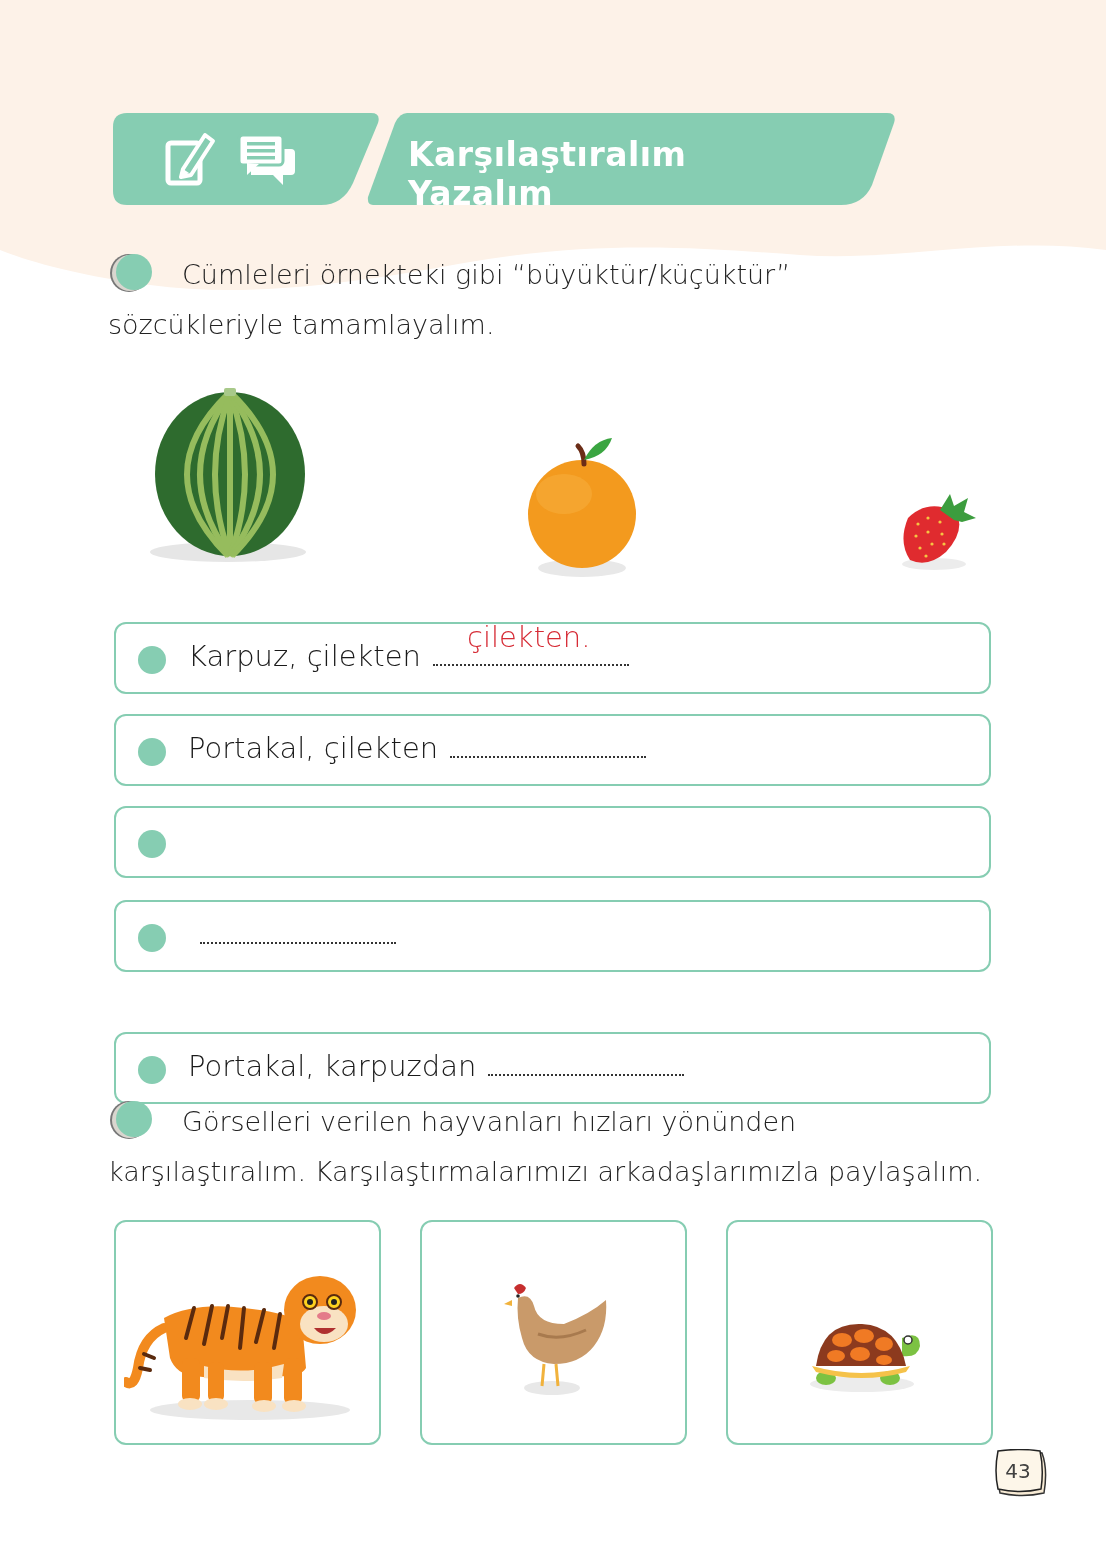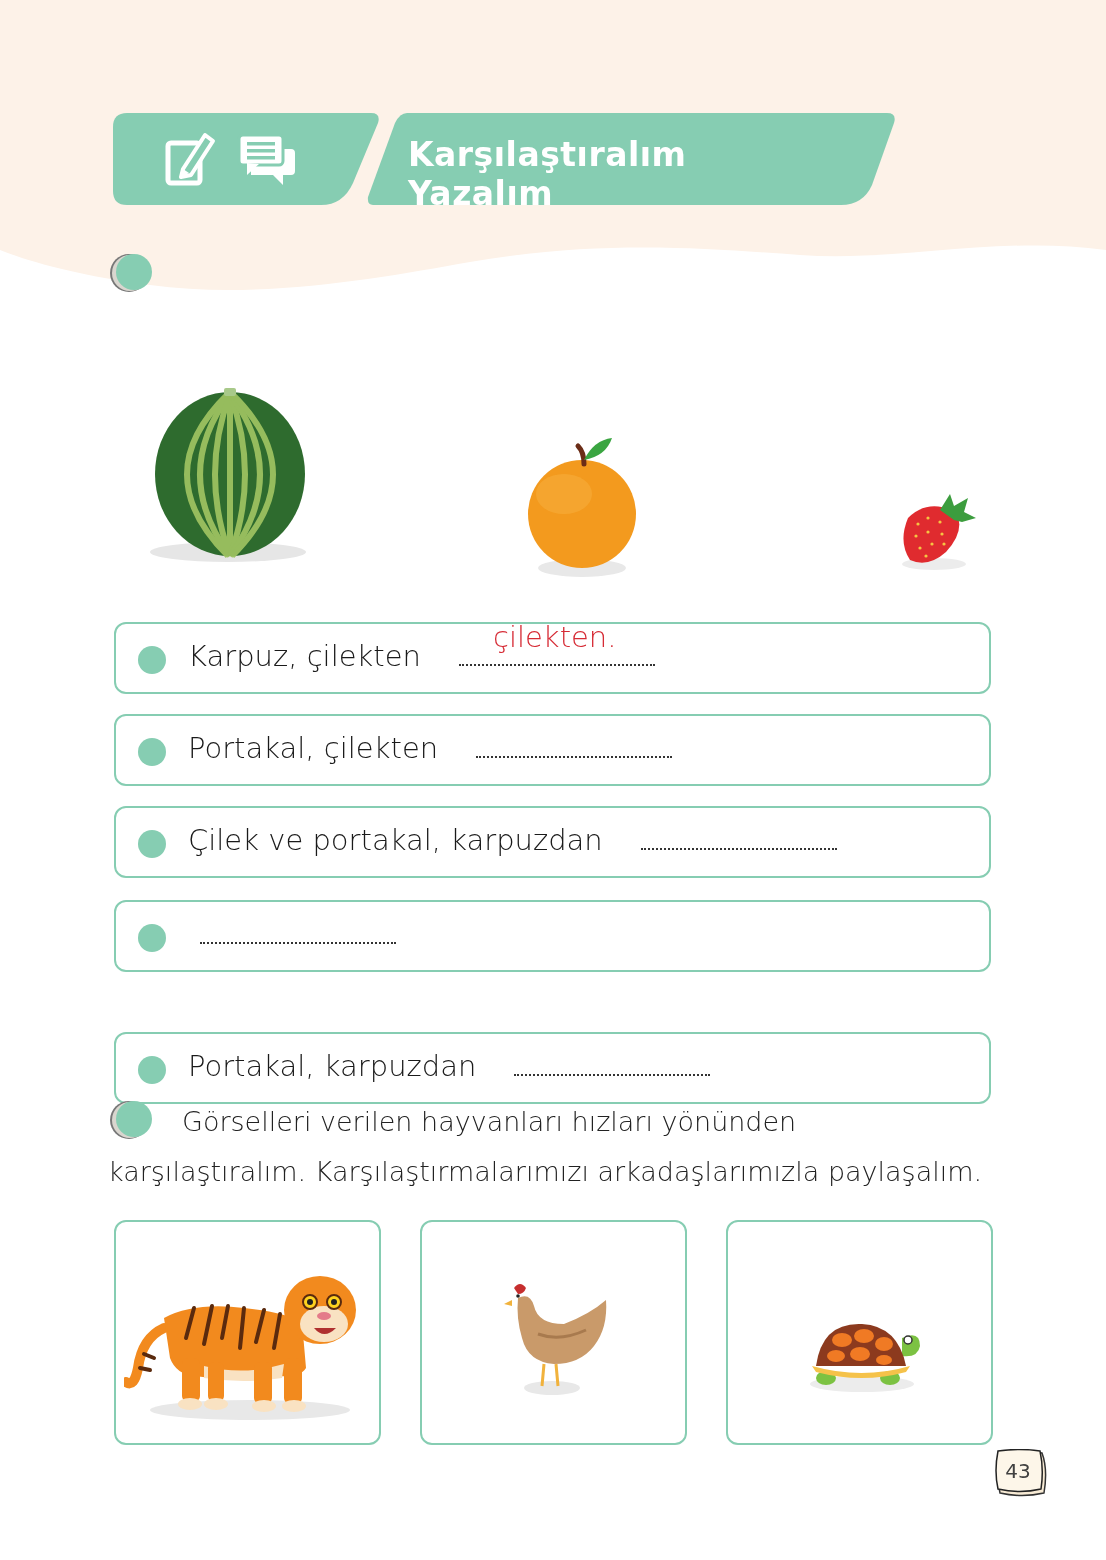--- a/index.html
+++ b/index.html
@@ -35,21 +35,21 @@
 
     .sentence-box {
       position: absolute; left: 114px; width: 877px; height: 72px;
       border: 2.5px solid #86cdb2; border-radius: 12px; background: #fff; z-index: 2;
     }
     .sentence-box .dot {
       position: absolute; left: 22px; top: 22px; width: 28px; height: 28px; border-radius: 50%; background: #86cdb2;
     }
     .sentence-box .txt {
       position: absolute; left: 72px; top: 12px; font-size: 29px; color: #1a1a1a; font-weight: 300; white-space: nowrap;
-      display: flex; align-items: baseline; gap: 26px;
+      display: flex; align-items: baseline;
     }
     .sentence-box .blank {
       display: inline-block; position: relative; width: 196px; height: 30px; margin-left: 12px;
       border-bottom: 2px dotted #333;
     }
     .sentence-box .answer {
       position: absolute; left: 34px; top: -16px; color: #d62b35; font-size: 29px; font-weight: 300;
     }
 
     .animal-card {
@@ -89,21 +89,21 @@
     <rect x="10" y="16" width="28" height="3.5" fill="#86cdb2"></rect>
     <rect x="10" y="23" width="28" height="3.5" fill="#86cdb2"></rect>
   </svg>
   <svg class="header-title-tab" viewBox="0 0 530 92">
     <path d="M40,0 H520 Q530,0 527,10 L505,72 Q496,92 474,92 H6 Q0,92 1,84 L28,10 Q33,0 40,0 Z" fill="#86cdb2"></path>
   </svg>
   <div class="header-title-text">Karşılaştıralım Yazalım</div>
 </div>
 
 <div class="instr instr-1">
-  <span class="bullet-big"></span>
+  <span class="bullet-big"></span><span>Cümleleri örnekteki gibi “büyüktür/küçüktür” sözcükleriyle tamamlayalım.</span>
 </div>
 
 <svg class="fruit" style="left:150px;top:386px;" width="160" height="180" viewBox="0 0 160 180">
   <ellipse cx="78" cy="166" rx="78" ry="10" fill="#e6e6e6"></ellipse>
   <ellipse cx="80" cy="88" rx="75" ry="82" fill="#2e6b2e"></ellipse>
   <g stroke="#9cc160" stroke-width="6" fill="none" opacity="0.95">
     <path d="M80,8 Q20,88 80,170"></path>
     <path d="M80,8 Q50,88 80,170"></path>
     <path d="M80,8 Q80,88 80,170"></path>
     <path d="M80,8 Q110,88 80,170"></path>
@@ -157,24 +157,20 @@
 <div class="sentence-box" style="top:714px;padding-left:9px;">
   <span class="dot"></span>
   <div class="txt">
     <span>Portakal, çilekten</span>
     <span class="blank"></span>
   </div>
 </div>
 
 <div class="sentence-box" style="top:806px;">
   <span class="dot"></span>
-  <div class="txt">
-    <span>Çilek ve portakal, karpuzdan</span>
-    <span class="blank"></span>
-  </div>
 </div>
 
 <div class="sentence-box" style="top:900px;">
   <span class="dot"></span>
   <div class="txt">
     <span class="blank"></span>
   </div>
 </div>
 
 <div class="sentence-box" style="top:1032px;">

